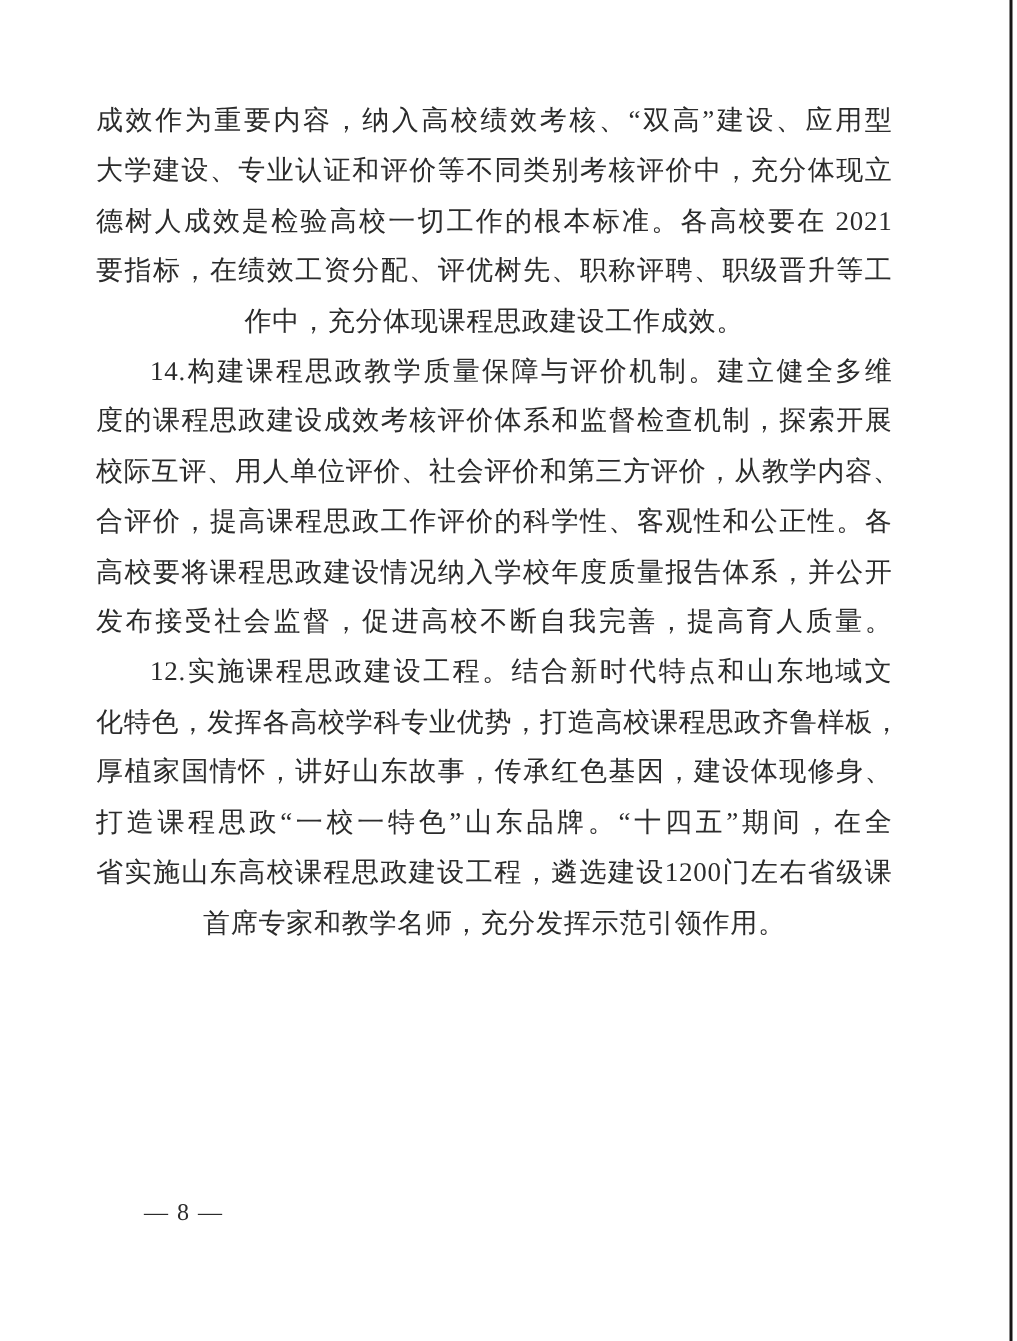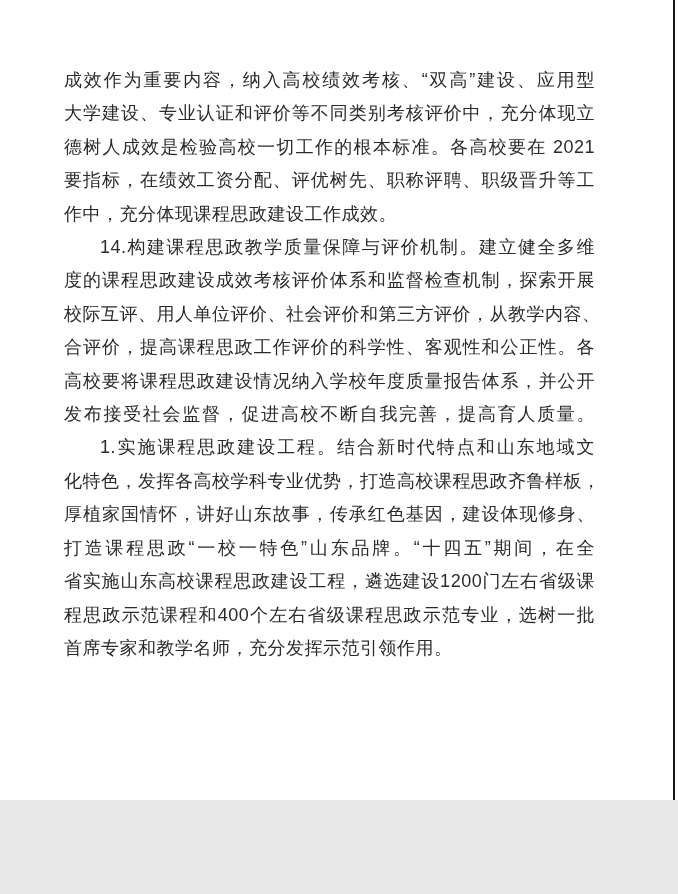--- a/index.html
+++ b/index.html
@@ -9,38 +9,38 @@
     --edge-color: #161616;
   }
   html, body {
     margin: 0;
     padding: 0;
     background: #e8e8e8;
   }
   .page {
     position: relative;
     width: 678px;
-    height: 800px;
+    height: 894px;
     background: var(--bg);
     overflow: hidden;
-    font-family: Liberation Sans, sans-serif;
+    font-family: Liberation Serif, serif;
     color: var(--text-color);
   }
   .text-block {
     position: absolute;
     left: 64px;
     top: 64px;
     width: 531px;
     font-size: 18px;
     line-height: 33.4px;
     letter-spacing: 0.5px;
   }
   .line {
     white-space: nowrap;
-    text-align: left;
+    text-align: center;
   }
   .line.j {
     text-align: justify;
     text-align-last: justify;
     text-justify: inter-character;
   }
   .line.indent {
     text-indent: 2em;
   }
   .line.b {
@@ -72,23 +72,22 @@
       <div class="line j">大学建设、专业认证和评价等不同类别考核评价中，充分体现立</div>
       <div class="line j">德树人成效是检验高校一切工作的根本标准。各高校要在 2021</div>
       <div class="line j">要指标，在绩效工资分配、评优树先、职称评聘、职级晋升等工</div>
       <div class="line">作中，充分体现课程思政建设工作成效。</div>
       <div class="line j indent">14.构建课程思政教学质量保障与评价机制。建立健全多维</div>
       <div class="line j">度的课程思政建设成效考核评价体系和监督检查机制，探索开展</div>
       <div class="line j">校际互评、用人单位评价、社会评价和第三方评价，从教学内容、</div>
       <div class="line j">合评价，提高课程思政工作评价的科学性、客观性和公正性。各</div>
       <div class="line j">高校要将课程思政建设情况纳入学校年度质量报告体系，并公开</div>
       <div class="line j">发布接受社会监督，促进高校不断自我完善，提高育人质量。</div>
-      <div class="line j indent">1.实施课程思政建设工程。结合新时代特点和山东地域文</div>
+      <div class="line j indent">12.实施课程思政建设工程。结合新时代特点和山东地域文</div>
       <div class="line j">化特色，发挥各高校学科专业优势，打造高校课程思政齐鲁样板，</div>
       <div class="line j">厚植家国情怀，讲好山东故事，传承红色基因，建设体现修身、</div>
       <div class="line j">打造课程思政“一校一特色”山东品牌。“十四五”期间，在全</div>
       <div class="line j">省实施山东高校课程思政建设工程，遴选建设1200门左右省级课</div>
-      <div class="line j">程思政示范课程和400个左右省级课程思政示范专业，选树一批</div>
       <div class="line">首席专家和教学名师，充分发挥示范引领作用。</div>
     </div>
   <div class="page-number">— 8 —</div>
   <div class="scan-edge-line"></div>
 </div>
 
 </body></html>

